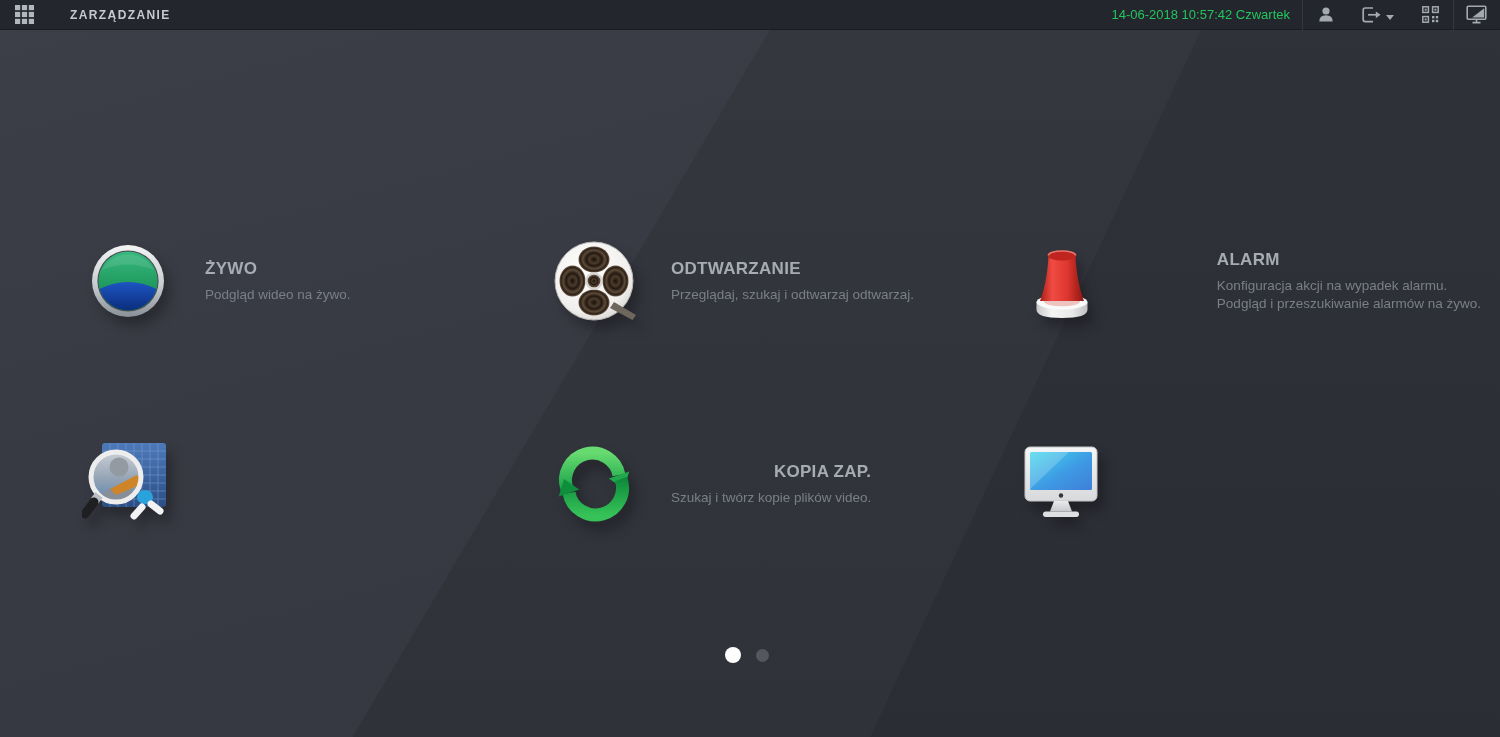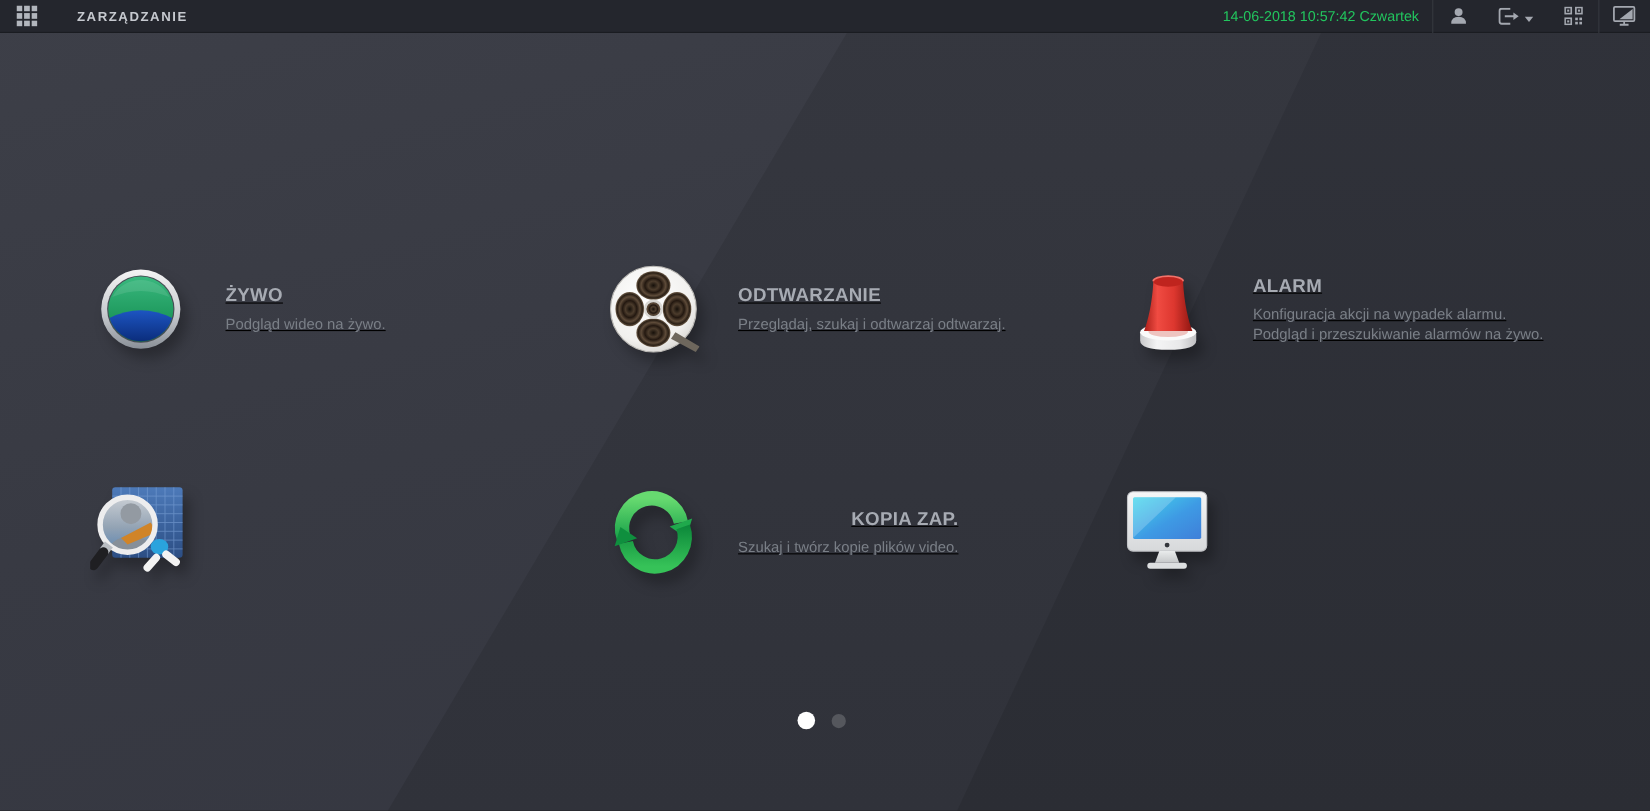--- a/index.html
+++ b/index.html
@@ -30,28 +30,28 @@
   .hbtn { width:46px; height:30px; display:flex; align-items:center; justify-content:center;
           background:none; border:none; cursor:pointer; }
   .hbtn svg { display:block; }
   .caretwrap { display:flex; align-items:center; width:58px; justify-content:center; gap:5px; }
 
   
   .tile { position:absolute; width:465px; height:96px; display:flex; align-items:center; cursor:pointer; }
   .icon-box { width:92px; height:96px; flex:none; margin-right:31px;
               display:flex; align-items:center; justify-content:center; }
   .icon-box svg { filter:drop-shadow(6px 9px 6px rgba(0,0,0,0.28)); }
-  .tile-text { display:flex; flex-direction:column;text-decoration:underline; }
+  .tile-text { display:flex; flex-direction:column; }
   .tile-title { font-size:17px; font-weight:bold; color:#a7abb3; letter-spacing:.3px; margin-bottom:7px; }
   .tile-desc { font-size:13.5px; color:#7a7f87; line-height:17.5px; }
   .tile-desc:empty { display:none; }
 
   #tile-zywo        { left:82px;   top:233px; }
   #tile-odtwarzanie { left:548px;  top:233px; }
-  #tile-alarm       { left:1016px; top:233px; }
+  #tile-alarm       { left:1016px; top:233px;justify-content:space-between; }
   #tile-ivs         { left:82px;   top:436px; }
   #tile-kopia       { left:548px;  top:436px;text-align:right; }
   #tile-wyswietlacz { left:1016px; top:436px; }
 
   
   .dot { position:absolute; border-radius:50%; cursor:pointer; }
   .dot-active   { left:725px; top:647px; width:16px; height:16px; background:#ffffff; }
   .dot-inactive { left:756px; top:649px; width:13px; height:13px; background:#55575d; }
 </style>
 </head>

